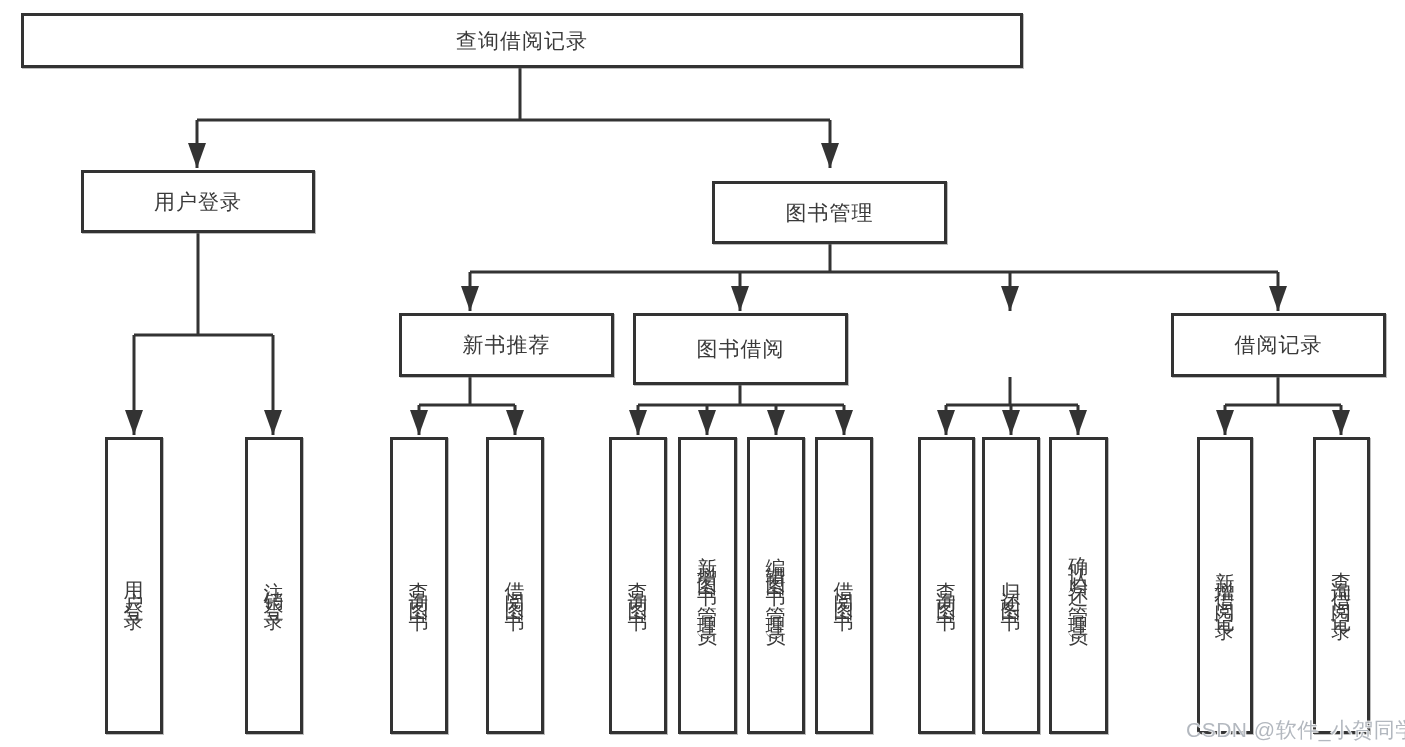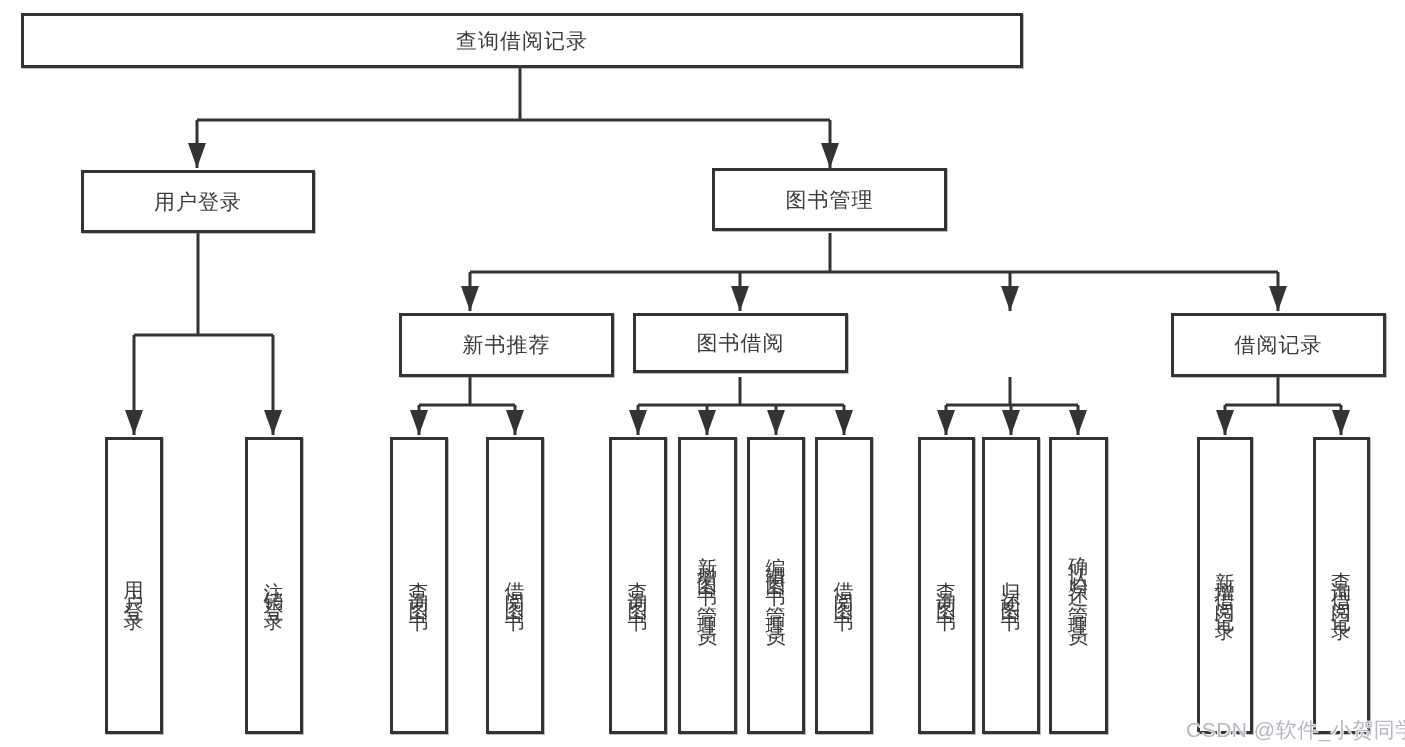--- a/index.html
+++ b/index.html
@@ -8,23 +8,23 @@
   svg.wires{position:absolute;left:0;top:0;z-index:1;}
   .wire{stroke:#333;stroke-width:3;fill:none;}
   .box{position:absolute;z-index:2;box-sizing:border-box;border:3px solid #333;background:#fff;
        display:flex;align-items:center;justify-content:center;color:#3a3a3a;
        box-shadow:1px 1px 0 rgba(110,110,110,.45);}
   .box.h span{font-size:21px;letter-spacing:1px;white-space:nowrap;}
   .box.v .vtext{writing-mode:vertical-rl;text-orientation:mixed;font-size:20px;letter-spacing:10px;line-height:1;}
   
   #b-root{left:21px;top:13px;width:1002px;height:55px;}
   #b-user-login{left:81px;top:170px;width:234px;height:63px;}
-  #b-book-mgmt{left:712px;top:168px;width:235px;height:63px;}
+  #b-book-mgmt{left:712px;top:181px;width:235px;height:63px;}
   #b-new-rec{left:362px;top:313px;width:215px;height:64px;margin-left:37px;}
-  #b-book-borrow{left:633px;top:313px;width:215px;height:60px;}
+  #b-book-borrow{left:633px;top:313px;width:215px;height:72px;}
   #b-cur-borrow{left:903px;top:313px;width:215px;height:64px;}
   #b-borrow-rec{left:1171px;top:313px;width:215px;height:64px;}
   .leaf{top:437px;height:297px;}
   #b-leaf-user-login{left:105px;width:58px;}
   #b-leaf-logout{left:245px;width:58px;}
   #b-leaf-rec-query{left:390px;width:58px;}
   #b-leaf-rec-borrow{left:486px;width:58px;}
   #b-leaf-bb-query{left:609px;width:58px;}
   #b-leaf-bb-add{left:678px;width:59px;}
   #b-leaf-bb-edit{left:747px;width:58px;}

